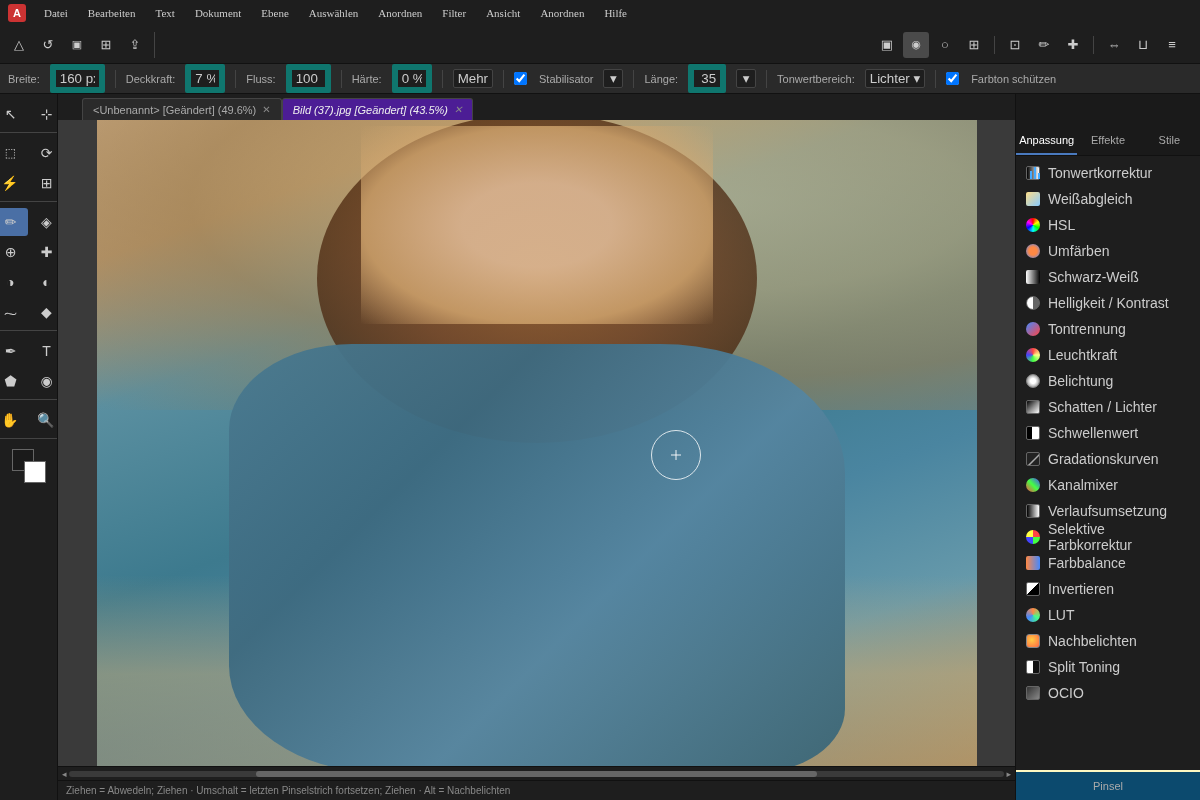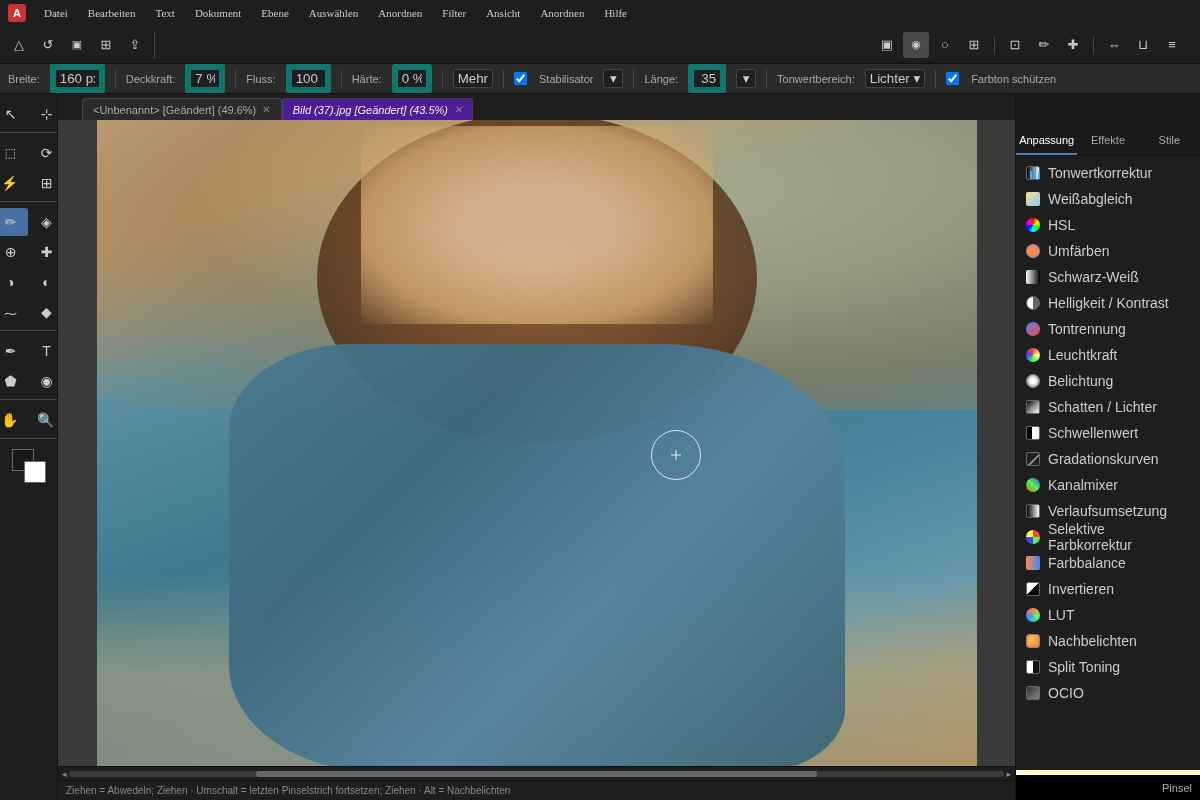--- a/index.html
+++ b/index.html
@@ -455,25 +455,25 @@
     }
     .icon-lut {
       width: 14px; height: 14px;
       background: conic-gradient(#ff8844, #44ff88, #4488ff, #ff8844);
       border-radius: 50%;
     }
 
     
     #panel-bottom {
       height: 30px;
-      border-top: 5px solid #fef9c3;
-      display: flex;
-      align-items: center;
-      justify-content: flex-end;
-      background: #000000;
+      border-top: 2px solid #fef9c3;
+      display: flex;
+      align-items: center;
+      justify-content: center;
+      background: #0c4a6e;
     }
     .panel-bottom-btn {
       color: #aaa; font-size: 11px; cursor: pointer; padding: 2px 8px;
     }
   </style>
 </head>
 <body>
 
 <div id="menu-bar">
   <div class="app-icon">

